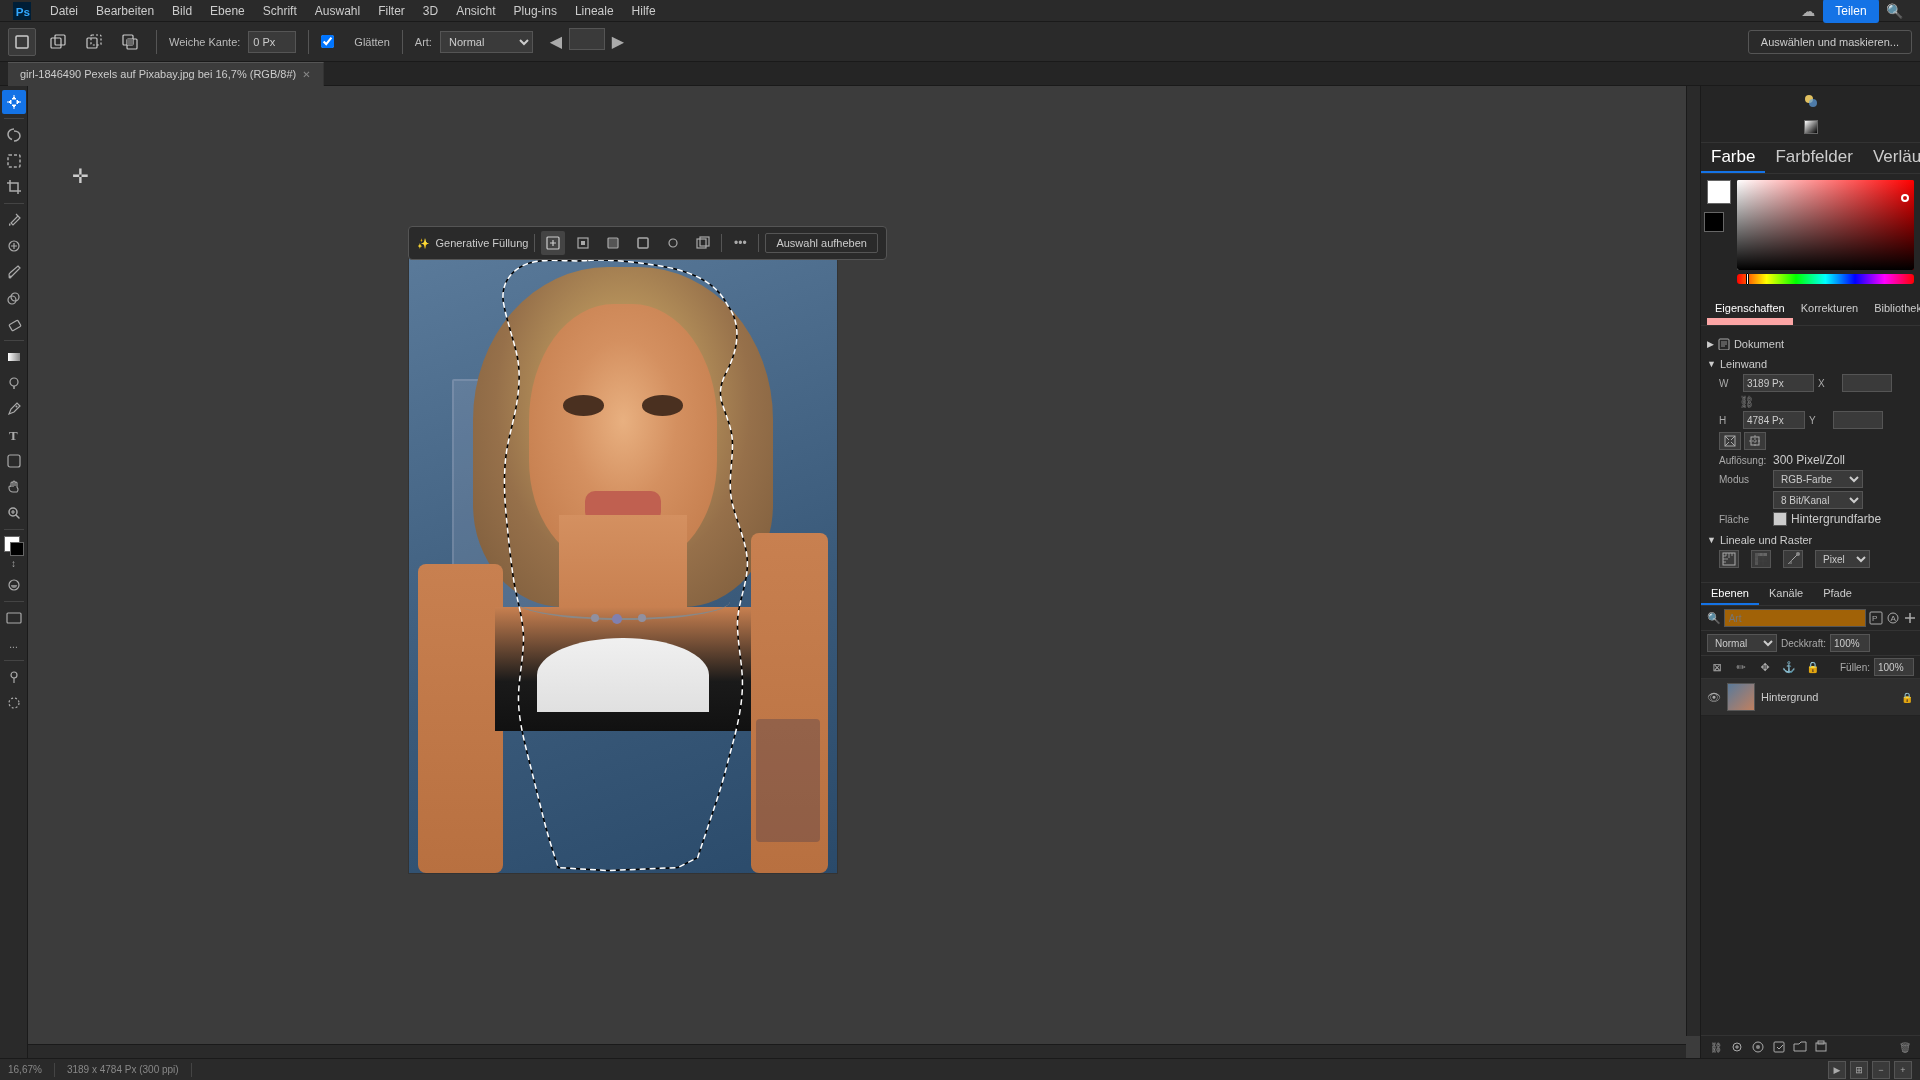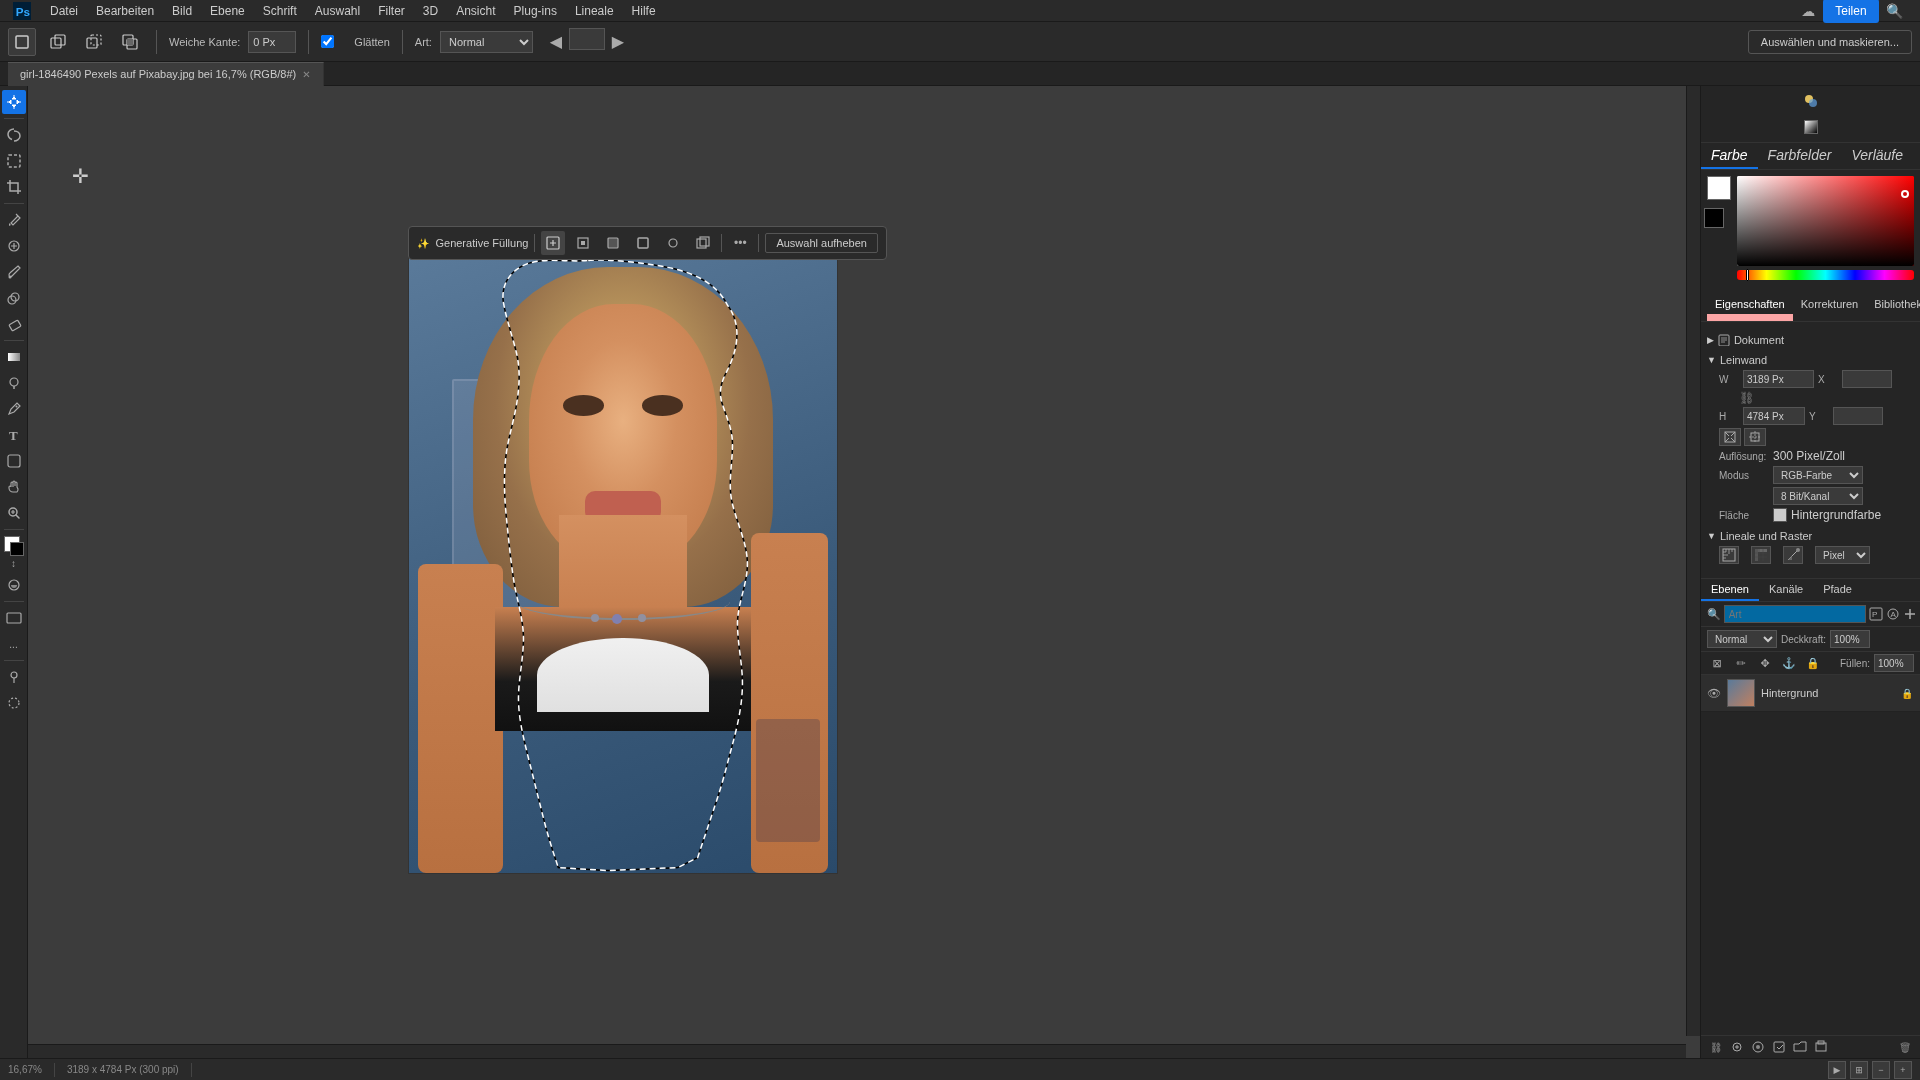--- a/index.html
+++ b/index.html
@@ -116,21 +116,21 @@
       position: absolute; top: 0; left: 0; width: 100%; height: 100%;
       pointer-events: none; z-index: 5;
     }
 
     
     #right-panel {
       width: 220px; background: #252525; border-left: 1px solid #1a1a1a;
       display: flex; flex-direction: column; overflow: hidden;
     }
     .panel-tabs { display: flex; background: #252525; border-bottom: 1px solid #333; }
-    .panel-tab { padding: 4px 10px; color: #ccc; font-size: 14px; cursor: pointer; font-style: italic; }
+    .panel-tab { padding: 4px 10px; color: #ccc; font-size: 17px; cursor: pointer; }
     .panel-tab.active { color: #fff; border-bottom: 2px solid #1473e6; }
 
     .color-area { padding: 6px; }
     .color-spectrum {
       width: 100%; height: 90px; position: relative; border-radius: 2px;
       background: linear-gradient(to bottom, transparent, #000),
                   linear-gradient(to right, #fff, #ff0000);
       margin-bottom: 4px;
     }
     .color-cursor {
@@ -184,21 +184,21 @@
     .layers-tab.active { color: #fff; border-bottom: 2px solid #1473e6; }
     .layers-toolbar {
       display: flex; align-items: center; padding: 3px 6px; gap: 3px;
       border-bottom: 1px solid #333; background: #252525;
     }
     .layers-toolbar-btn {
       width: 20px; height: 18px; background: transparent; border: none; color: #aaa;
       display: flex; align-items: center; justify-content: center; cursor: pointer; font-size: 11px;
     }
     .layers-search {
-      flex: 1; background: #0369a1; border: 1px solid #555; color: #ccc; font-size: 10px;
+      flex: 1; background: #a16207; border: 1px solid #555; color: #ccc; font-size: 10px;
       padding: 1px 4px; height: 18px;
     }
     .layers-options-row {
       display: flex; align-items: center; padding: 3px 6px; gap: 4px;
       border-bottom: 1px solid #333;
     }
     .layers-mode-select {
       background: #3a3a3a; border: 1px solid #555; color: #ccc; font-size: 10px;
       padding: 1px 3px; height: 18px; width: 70px;
     }

